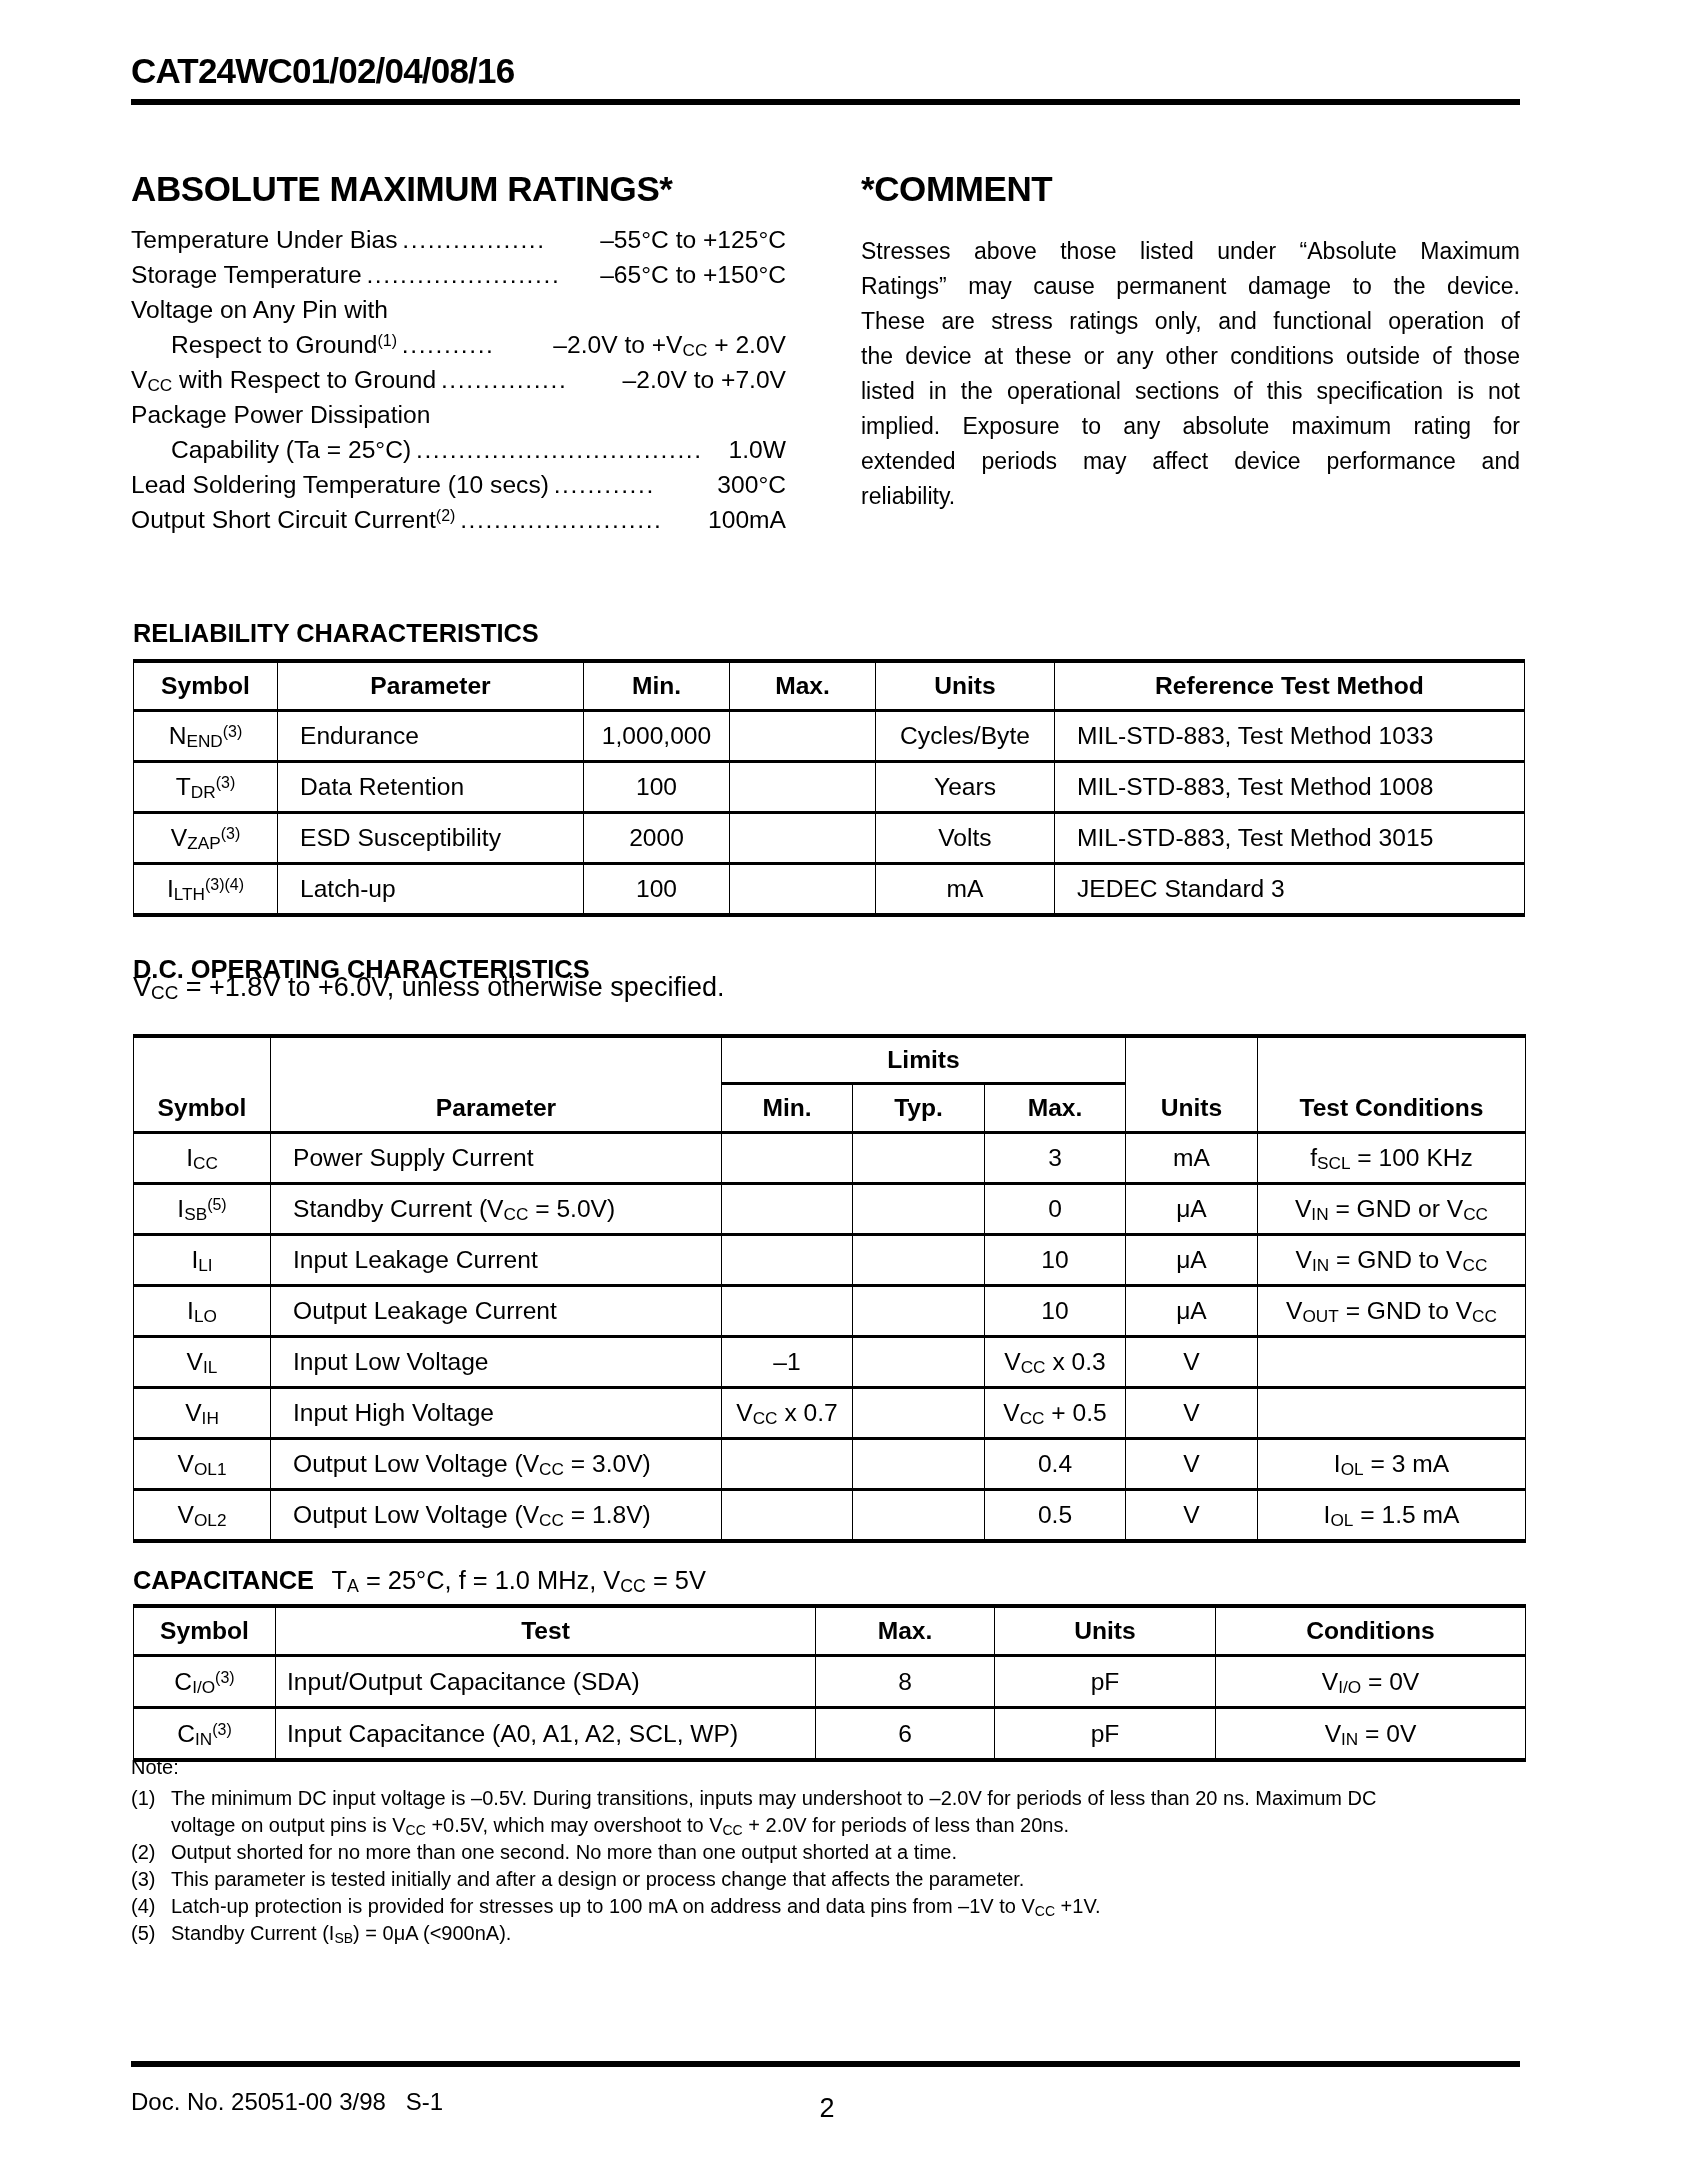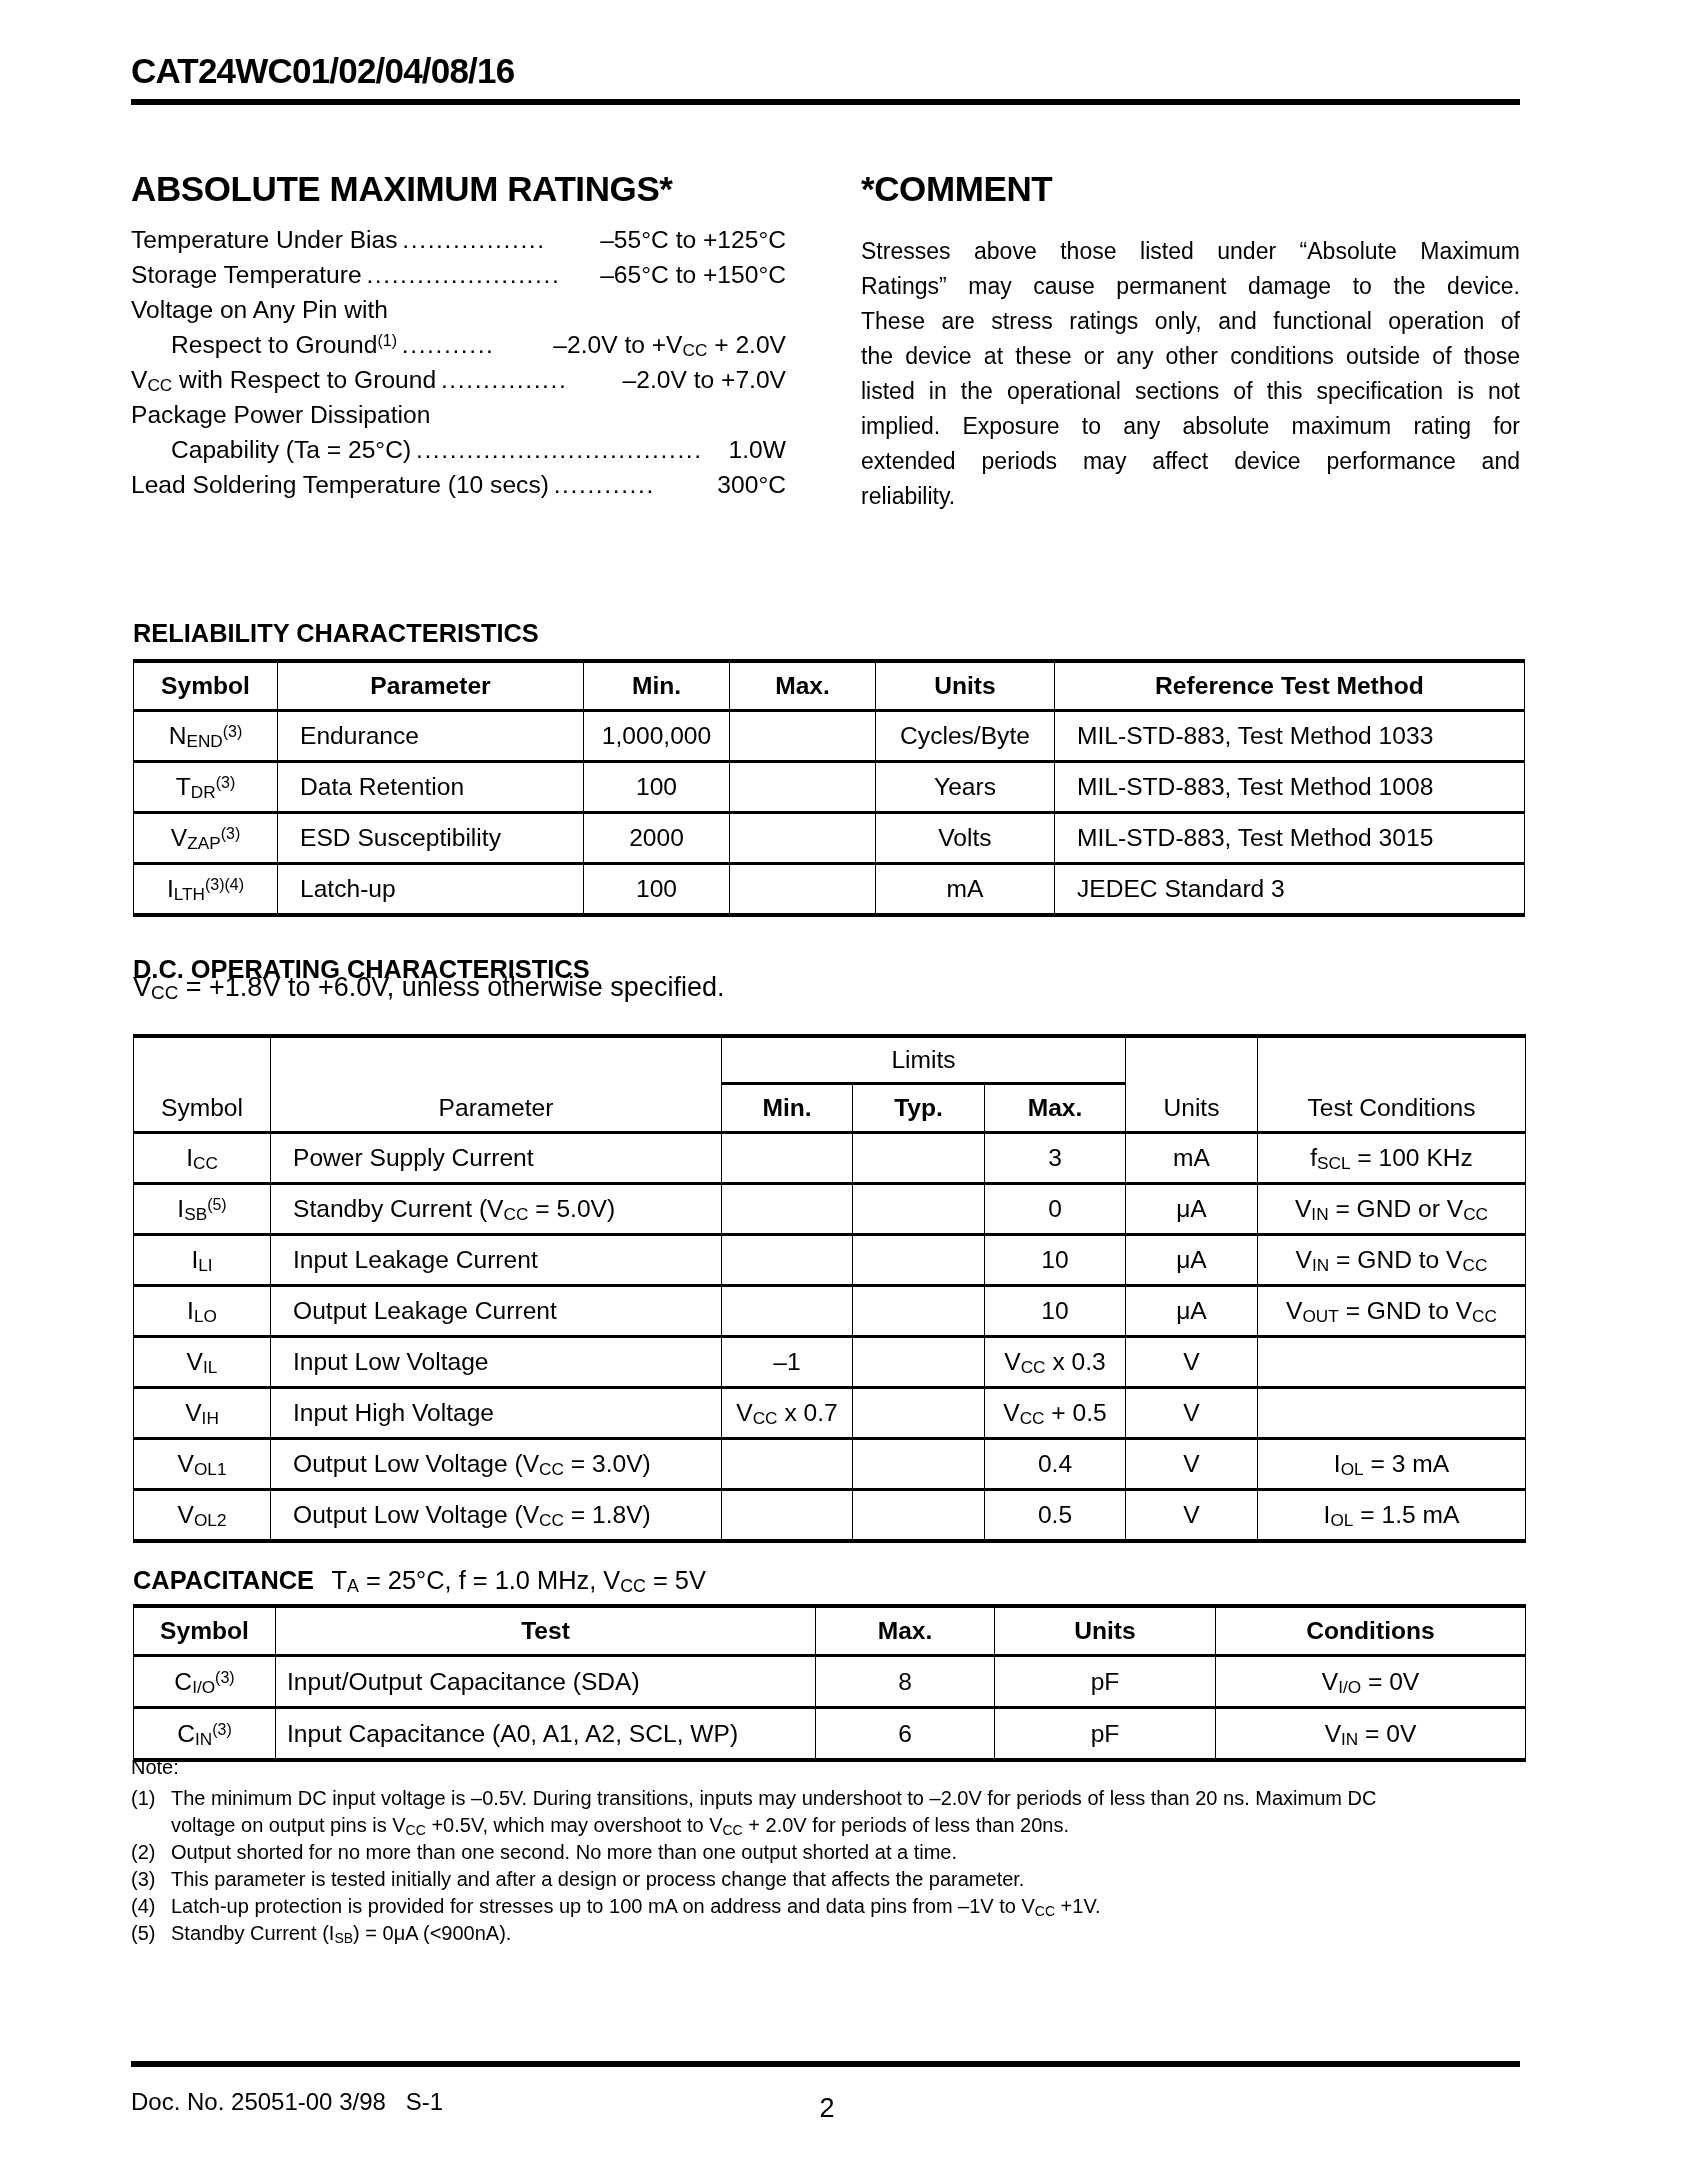--- a/index.html
+++ b/index.html
@@ -63,21 +63,21 @@
   table.sheet tbody td{border-bottom:3.2px solid #000;}
   table.sheet tr:last-child td{border-bottom:none;}
   .cell-left{text-align:left !important;padding-left:22px !important;}
   .cell-left-sm{text-align:left !important;padding-left:11px !important;}
 
   .rel-table{left:133px;top:659px;}
   .rel-table th{height:46px;}
   .rel-table td{height:48px;}
 
   .dc-table{left:133px;top:1034px;}
-  .dc-table .limits-row th{height:44px;font-weight:normal;}
+  .dc-table .limits-row th{height:44px;font-weight:bold;}
   .dc-table .labels-row th{height:46px;}
   .dc-table th.span2{vertical-align:bottom;padding-bottom:9.5px;}
   .dc-table th.limits-cell{border-bottom:3.2px solid #000;}
   .dc-table td{height:48px;}
 
   .cap-table{left:133px;top:1604px;}
   .cap-table th{height:46px;}
   .cap-table td{height:49px;}
 
   .notes{left:131px;top:1754px;width:1397px;font-size:20px;}
@@ -128,20 +128,25 @@
       </div>
     <div class="amr-line amr-indent">
         <span>Capability (Ta = 25°C)</span>
         <span class="lead">..................................</span>
         <span class="val">1.0W</span>
       </div>
     <div class="amr-line">
         <span>Lead Soldering Temperature (10 secs)</span>
         <span class="lead">............</span>
         <span class="val">300°C</span>
+      </div>
+    <div class="amr-line">
+        <span>Output Short Circuit Current<sup>(2)</sup></span>
+        <span class="lead">........................</span>
+        <span class="val">100mA</span>
       </div>
   </div>
 
   <div class="abs section-head comment-head">*COMMENT</div>
   <div class="abs comment-body">
     <div class="cline">Stresses above those listed under “Absolute Maximum</div>
     <div class="cline">Ratings” may cause permanent damage to the device.</div>
     <div class="cline">These are stress ratings only, and functional operation of</div>
     <div class="cline">the device at these or any other conditions outside of those</div>
     <div class="cline">listed in the operational sections of this specification is not</div>

